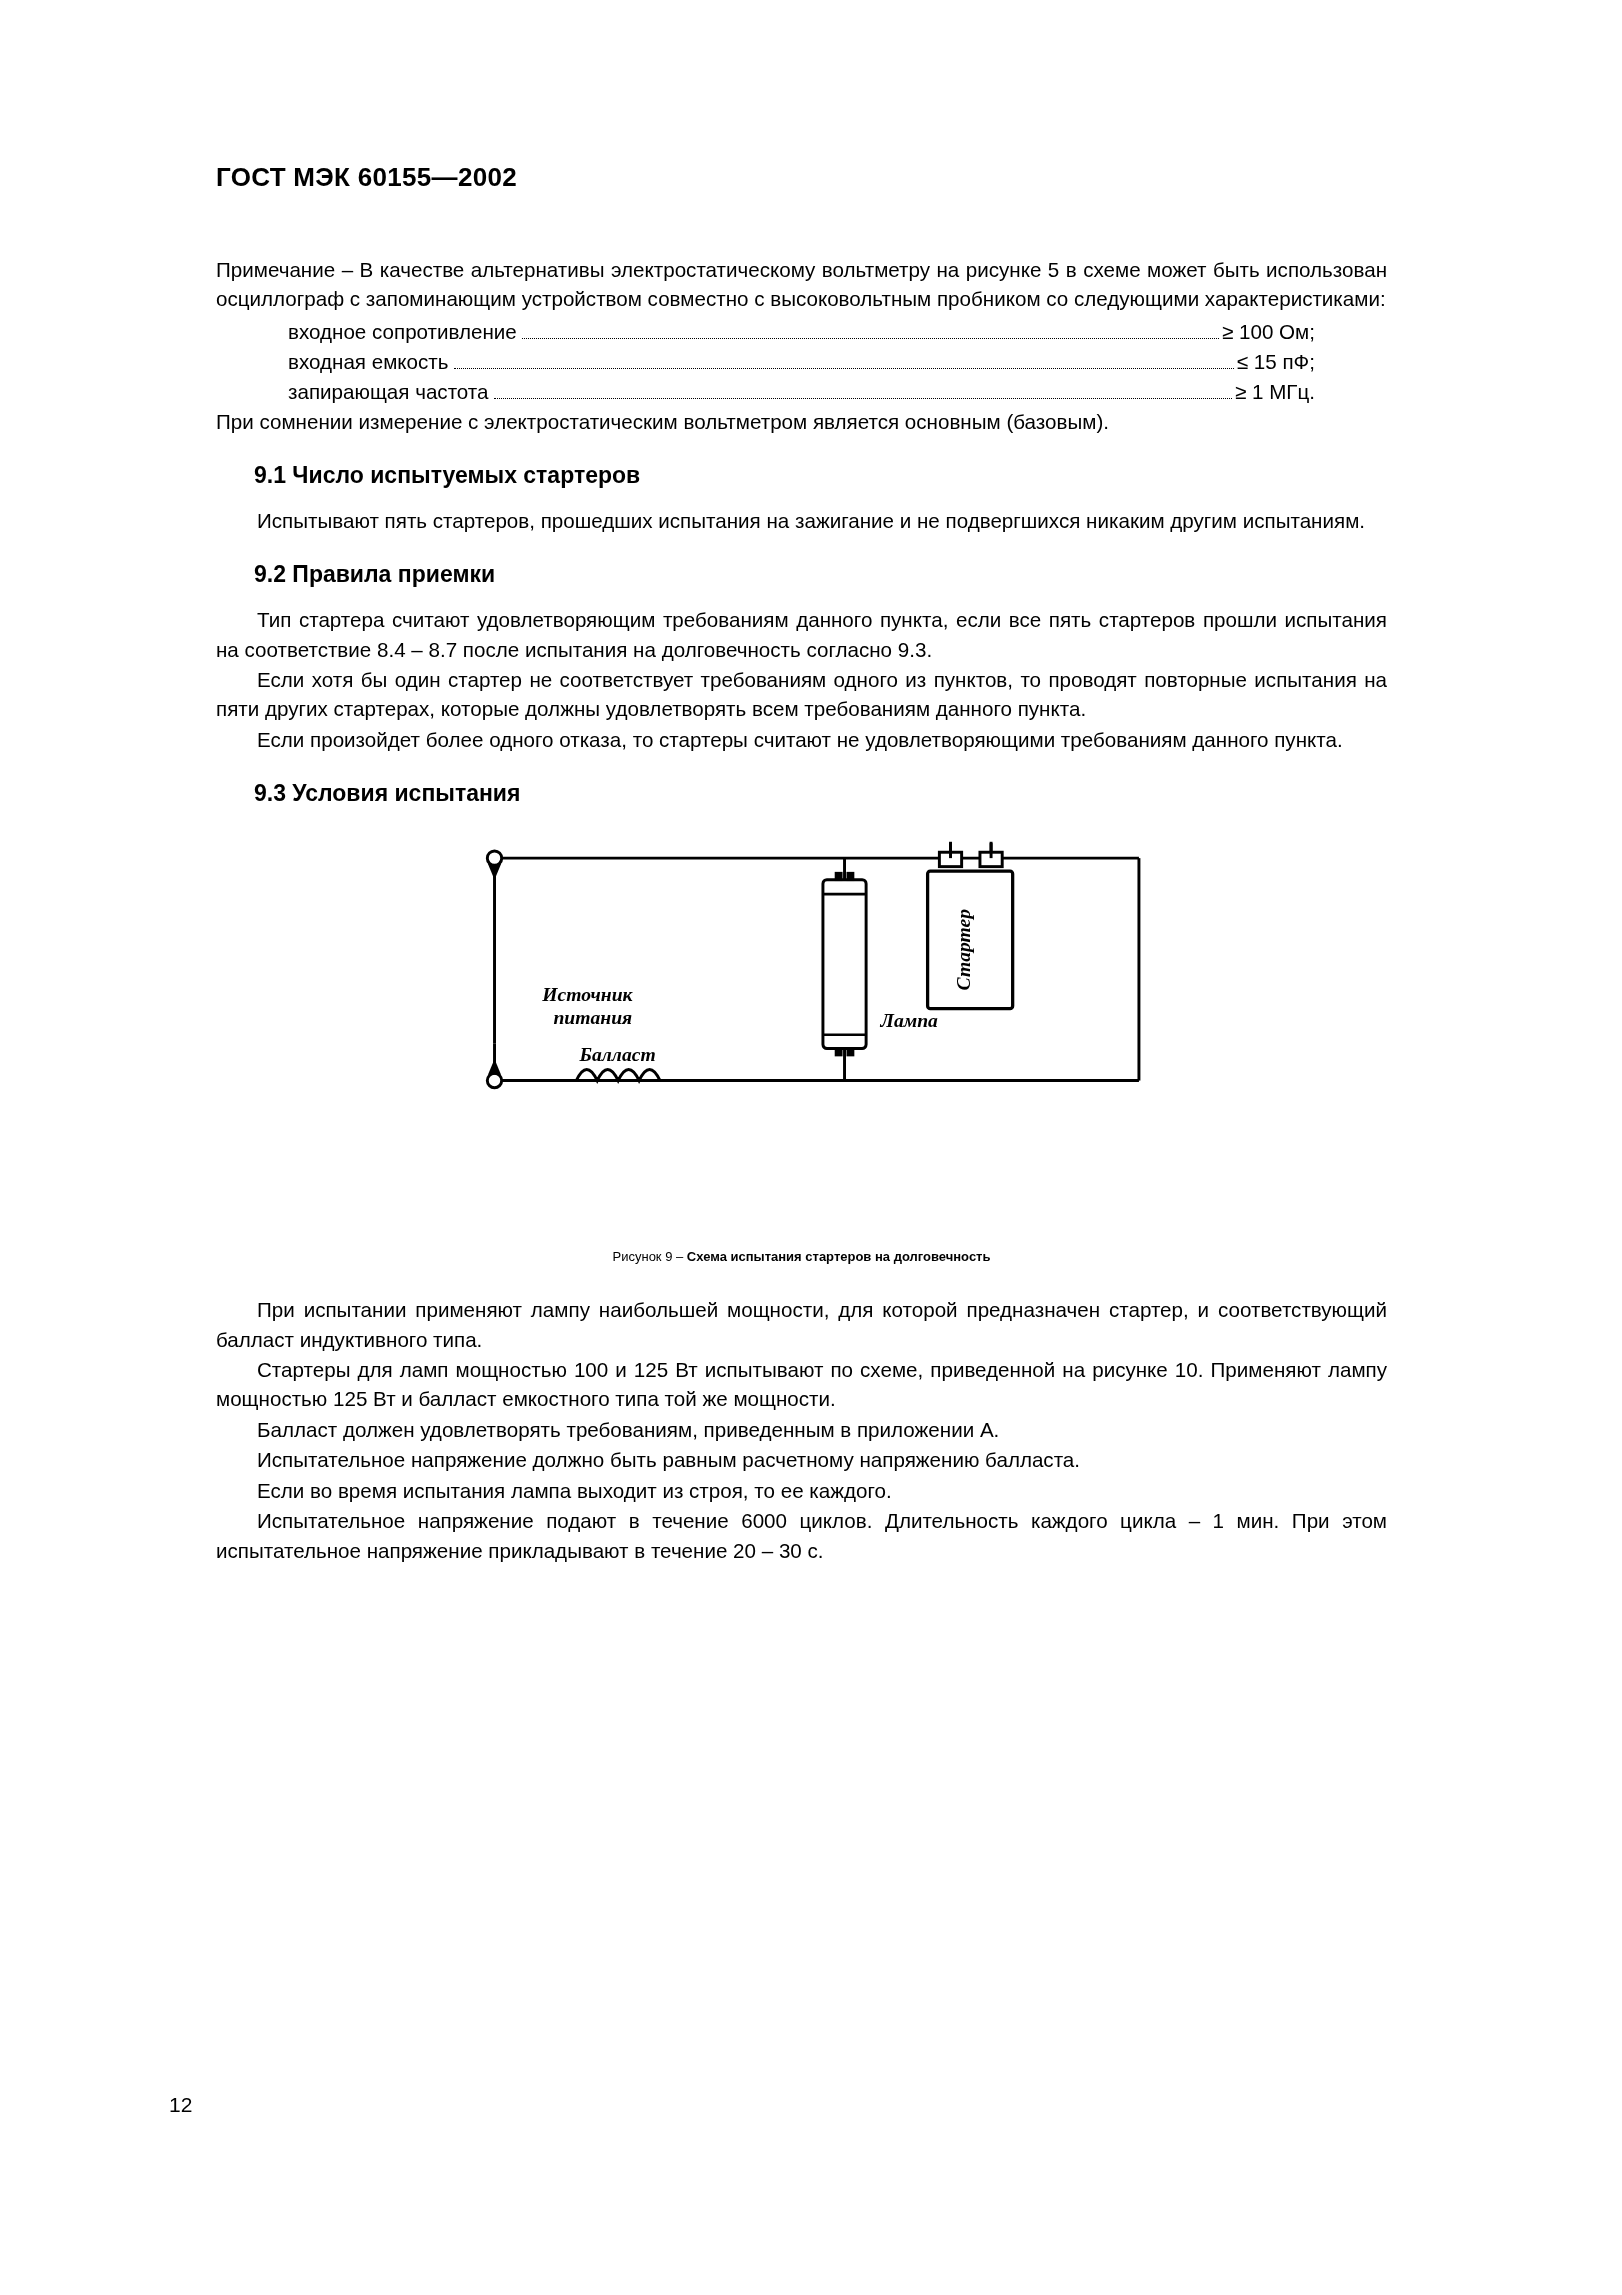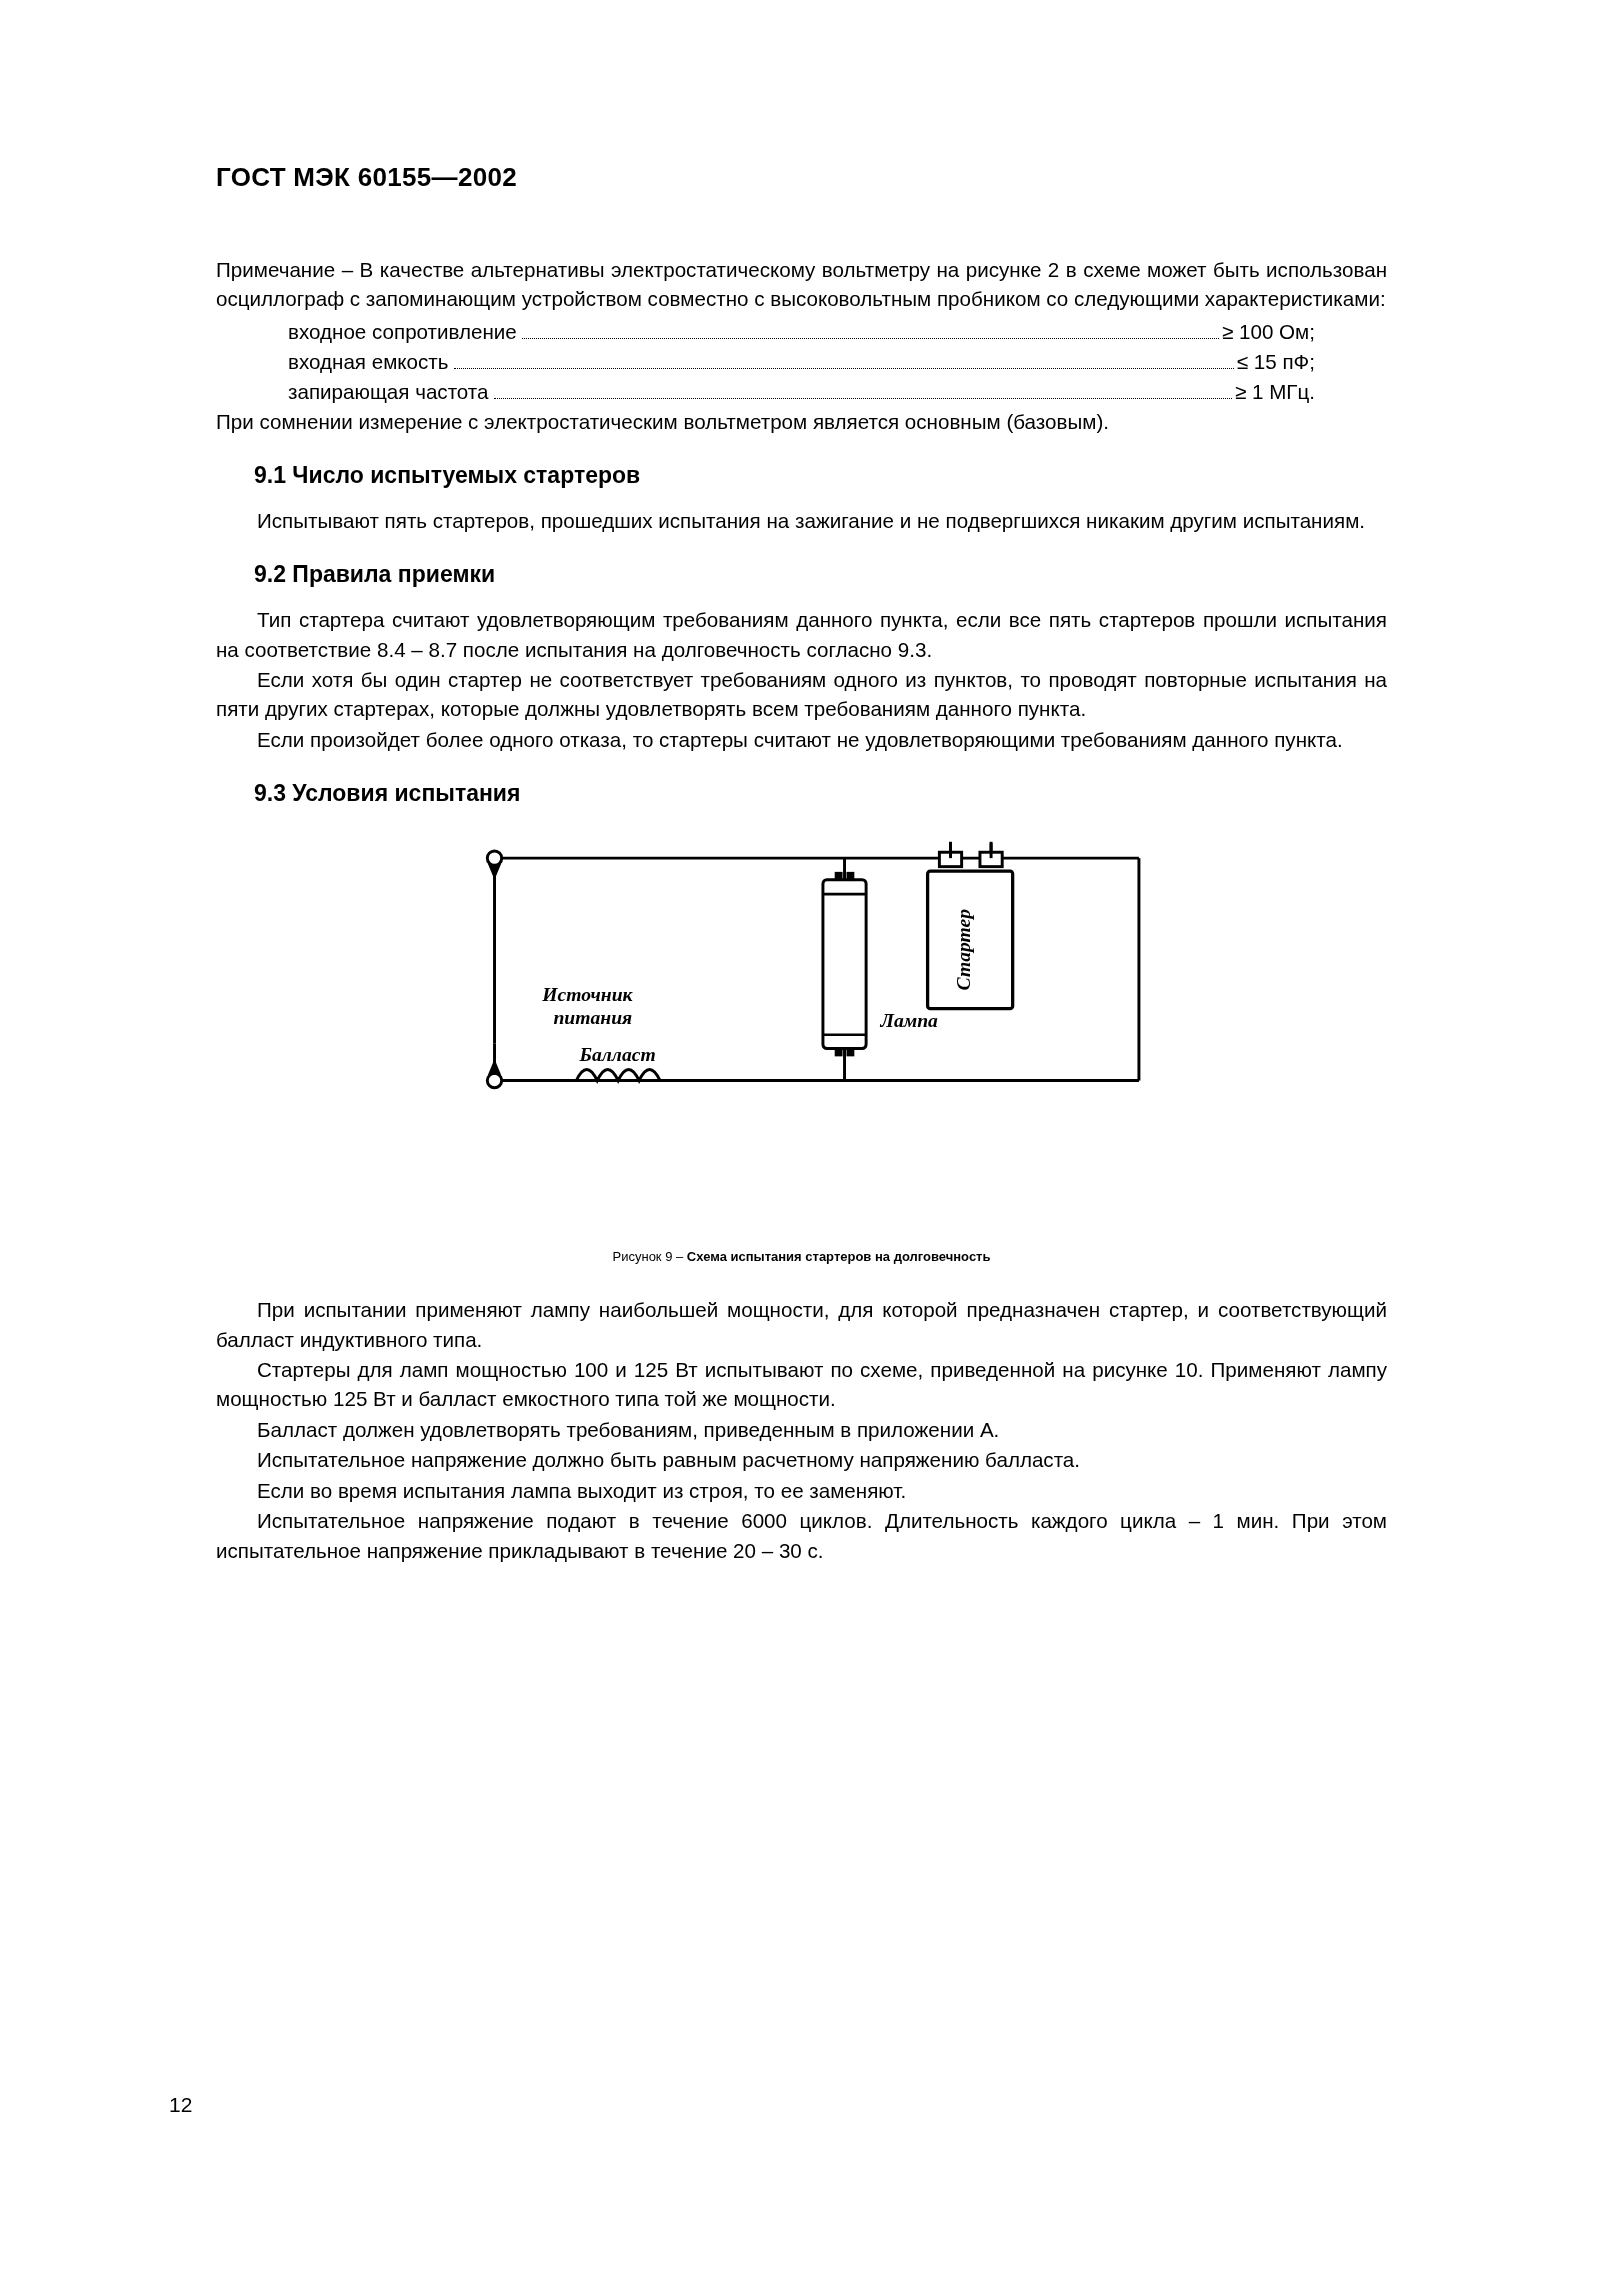--- a/index.html
+++ b/index.html
@@ -105,21 +105,21 @@
 </style>
 </head>
 <body>
 
 <div class="page">
 
   <div class="content">
 
     <div class="doc-header">ГОСТ МЭК 60155—2002</div>
 
-    <p class="note">Примечание – В качестве альтернативы электростатическому вольтметру на рисунке 2 в схеме может быть использован осциллограф с запоминающим устройством совместно с высоковольтным пробником со следующими характеристиками:</p>
+    <p class="note">Примечание – В качестве альтернативы электростатическому вольтметру на рисунке 5 в схеме может быть использован осциллограф с запоминающим устройством совместно с высоковольтным пробником со следующими характеристиками:</p>
 
     <div class="dotlist">
       <div class="dotrow">
         <span class="label">входное сопротивление</span>
         <span class="leader"></span>
         <span class="val">≥ 100 Ом;</span>
       </div>
       <div class="dotrow">
         <span class="label">входная емкость</span>
         <span class="leader"></span>
@@ -206,21 +206,21 @@
 
       <div class="fig-caption">
         <span>Рисунок 9 – </span><b>Схема испытания стартеров на долговечность</b>
       </div>
     </div>
 
     <p class="indent after-fig">При испытании применяют лампу наибольшей мощности, для которой предназначен стартер, и соответствующий балласт индуктивного типа.</p>
     <p class="indent para">Стартеры для ламп мощностью 100 и 125 Вт испытывают по схеме, приведенной на рисунке 10. Применяют лампу мощностью 125 Вт и балласт емкостного типа той же мощности.</p>
     <p class="indent para">Балласт должен удовлетворять требованиям, приведенным в приложении А.</p>
     <p class="indent para">Испытательное напряжение должно быть равным расчетному напряжению балласта.</p>
-    <p class="indent para">Если во время испытания лампа выходит из строя, то ее заменяют.</p>
+    <p class="indent para">Если во время испытания лампа выходит из строя, то ее каждого.</p>
     <p class="indent para">Испытательное напряжение подают в течение 6000 циклов. Длительность каждого цикла – 1 мин. При этом испытательное напряжение прикладывают в течение 20 – 30 с.</p>
 
   </div>
 
   <div class="page-number">12</div>
 
 </div>
 
 
 </body></html>

